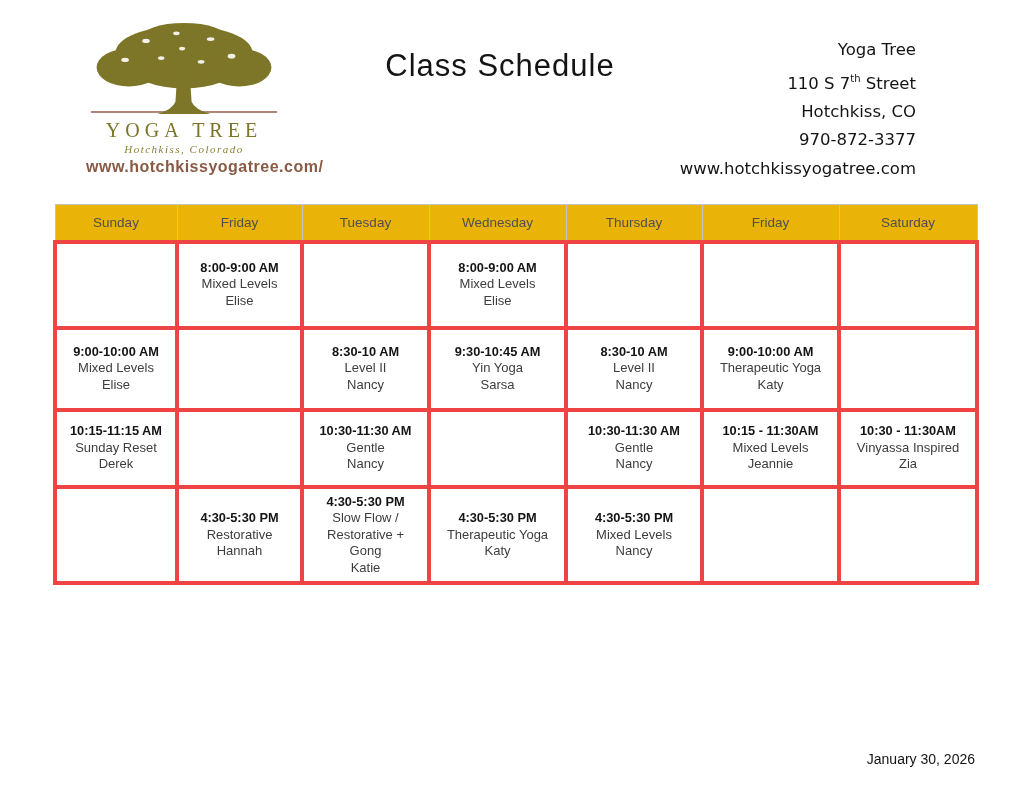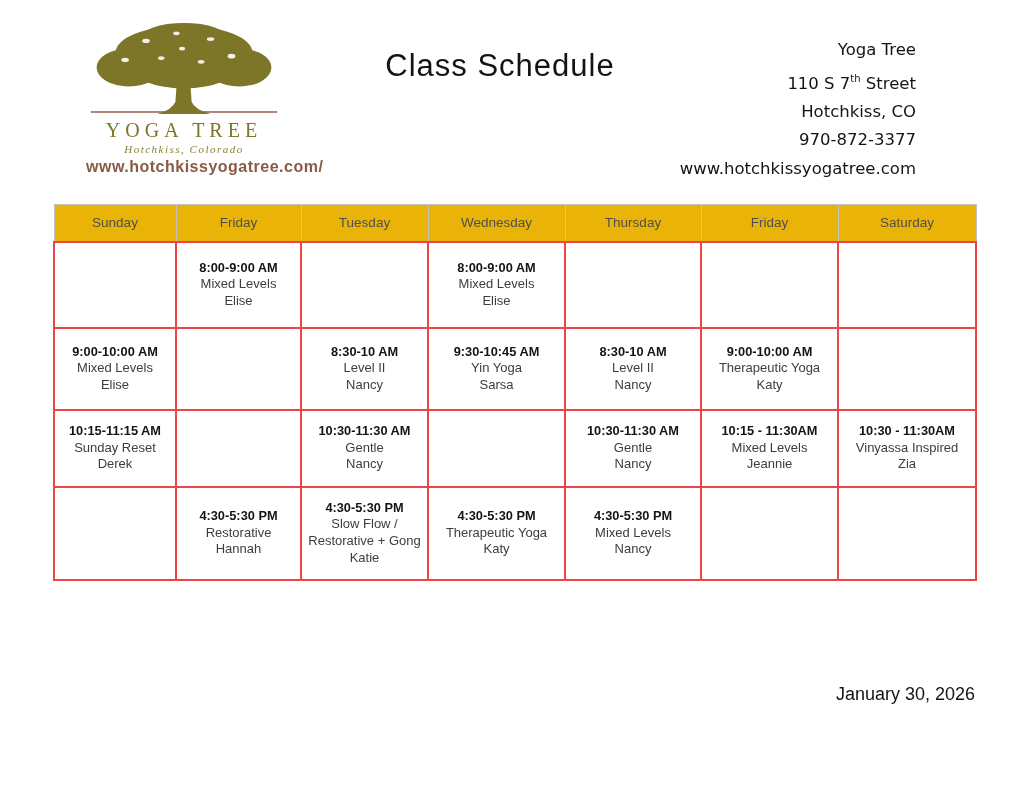--- a/index.html
+++ b/index.html
@@ -62,38 +62,38 @@
   }
   table.schedule th {
     background: #eab308;
     color: #4f4f4f;
     font-weight: normal;
     font-size: 13.5px;
     height: 37px;
     border: 1px solid #c3c3c3;
   }
   table.schedule td {
-    border: 2px solid #ef4444;
+    border: 4px solid #ef4444;
     text-align: center;
     vertical-align: middle;
     font-size: 13px;
     line-height: 1.28;
     color: #3d3d3d;
     padding: 5px 6px;
   }
   tr.row-1 td { height: 86px; }
   tr.row-2 td { height: 82px; }
   tr.row-3 td { height: 77px; }
   tr.row-4 td { height: 93px; }
   .time { font-weight: bold; color: #141414; font-size: 12.8px; }
 
   
   .footer-date {
-    position: absolute; right: 49px; top: 684px;
-    font-size: 18px; color: #141414;
+    position: absolute; right: 49px; top: 751px;
+    font-size: 14px; color: #141414;
   }
 </style>
 </head>
 <body>
 
 <div class="header">
 
   <div class="logo">
     <svg class="logo-tree" width="190" height="100" viewBox="0 0 200 105" aria-hidden="true">
       <g fill="#7d7527">

